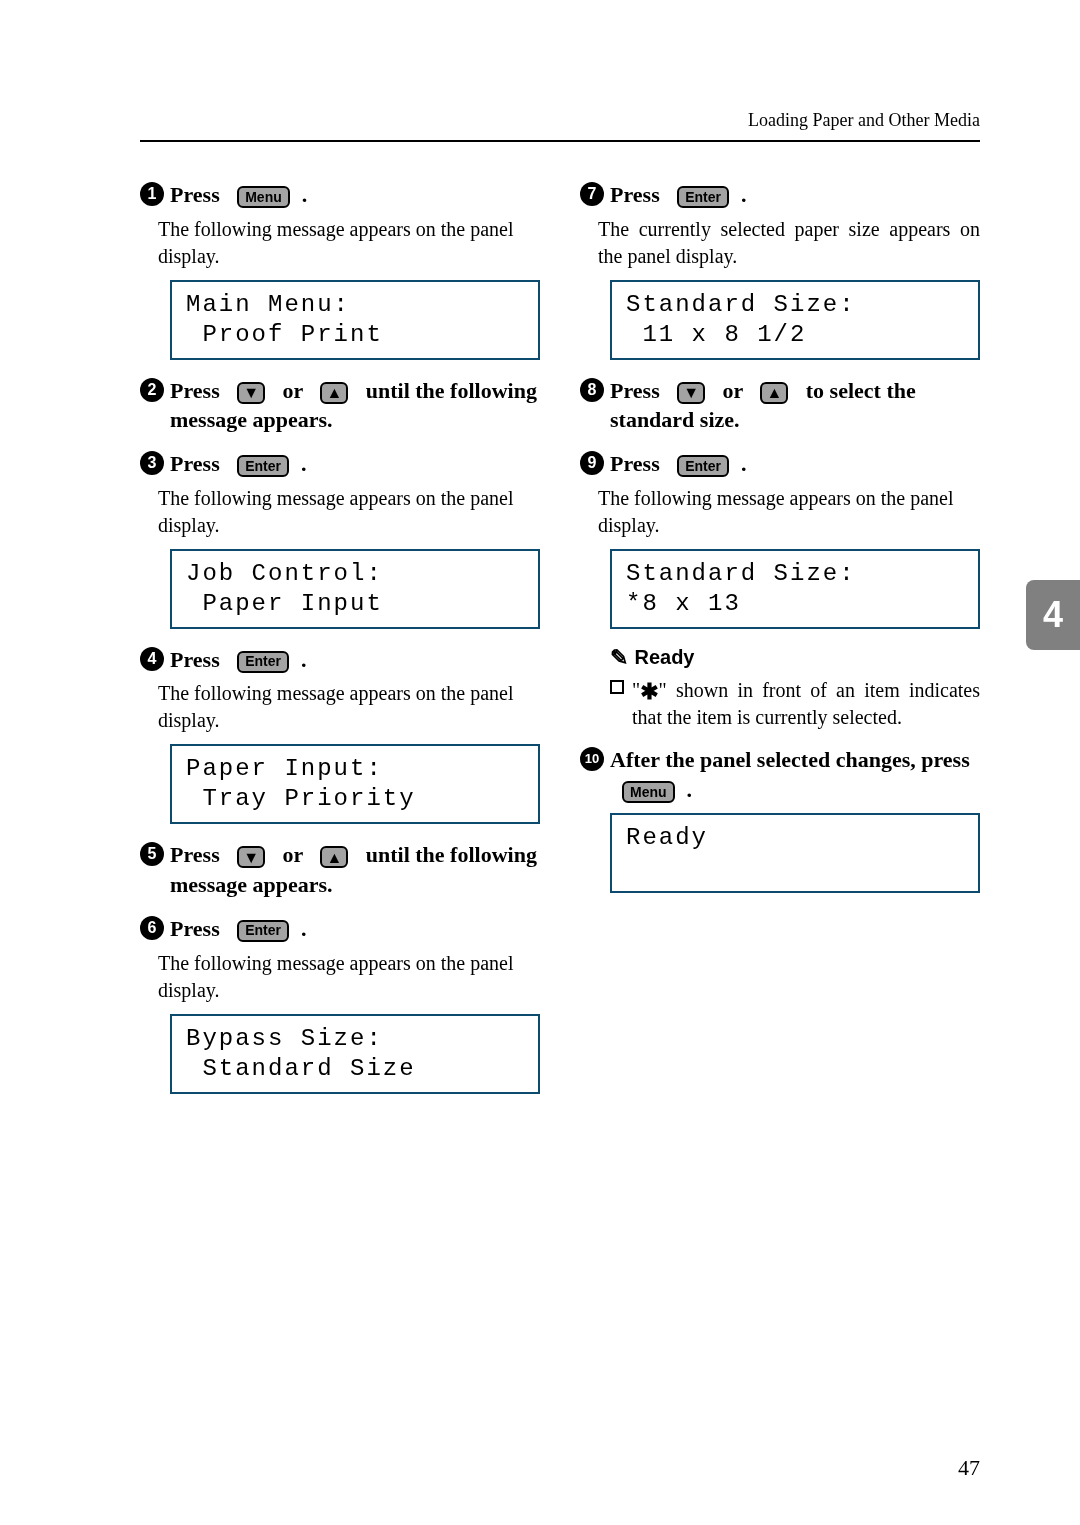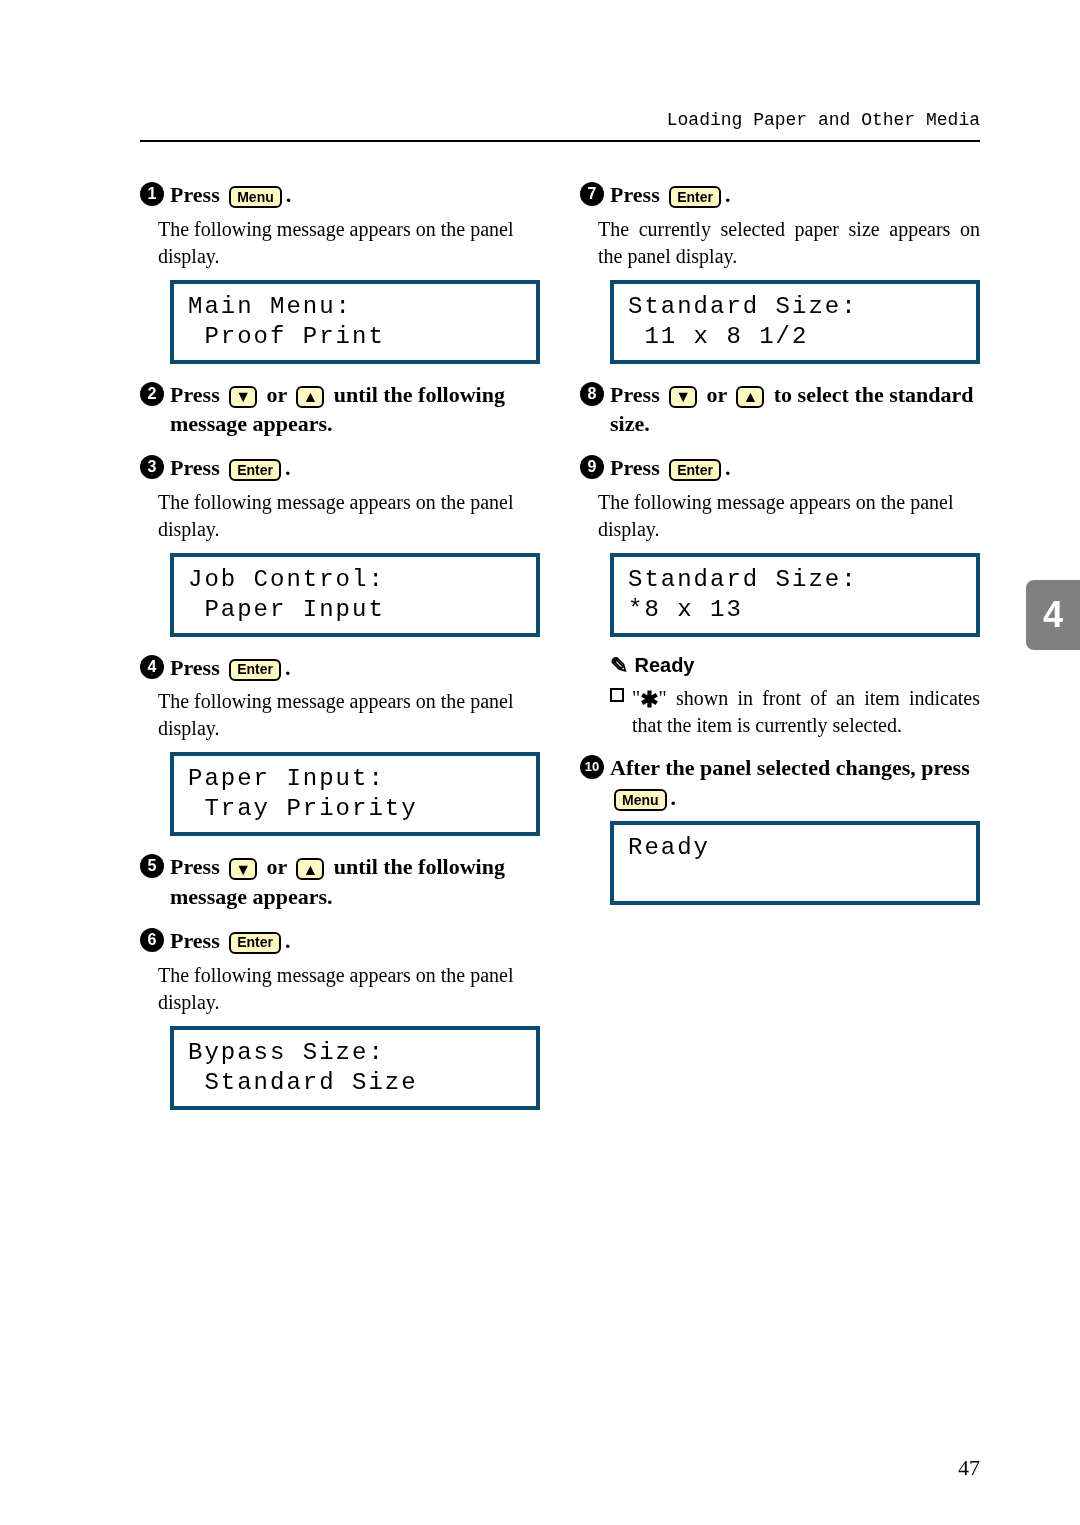--- a/index.html
+++ b/index.html
@@ -10,21 +10,21 @@
     font-family: "Times New Roman", Georgia, serif;
     color: #000;
     position: relative;
     padding: 120px 100px 60px 140px;
   }
   .header-right {
     position: absolute;
     top: 110px;
     right: 100px;
     font-size: 18px;
-    font-family: Liberation Mono, monospace;
+    font-family: Liberation Serif, serif;
   }
   .header-rule {
     position: absolute;
     top: 140px;
     left: 140px;
     right: 100px;
     border-top: 2px solid #000;
   }
   .columns {
     display: flex;
@@ -63,34 +63,34 @@
     display: inline-flex;
     align-items: center;
     justify-content: center;
     height: 22px;
     border: 2px solid #000;
     border-radius: 6px;
     padding: 0 6px;
     font-family: Arial, Helvetica, sans-serif;
     font-size: 14px;
     font-weight: bold;
-    background: #fef9c3;
+    background: #a3a3a3;
     vertical-align: middle;
-    margin: 0 4px;
+    margin: 0 12px;
   }
   .key.arrow { padding: 0 4px; font-size: 16px; }
   .body-text {
     font-size: 20px;
     line-height: 1.35;
     margin-left: 18px;
     margin-bottom: 10px;
   }
   .body-text.justify { text-align: justify; }
   .lcd {
-    border: 4px solid #0c4a6e;
+    border: 2px solid #0c4a6e;
     padding: 8px 14px;
     margin: 8px 0 16px 30px;
     font-family: "Courier New", monospace;
     font-size: 24px;
     letter-spacing: 2px;
     line-height: 1.25;
     white-space: pre;
   }
   .note-head {
     display: flex;

